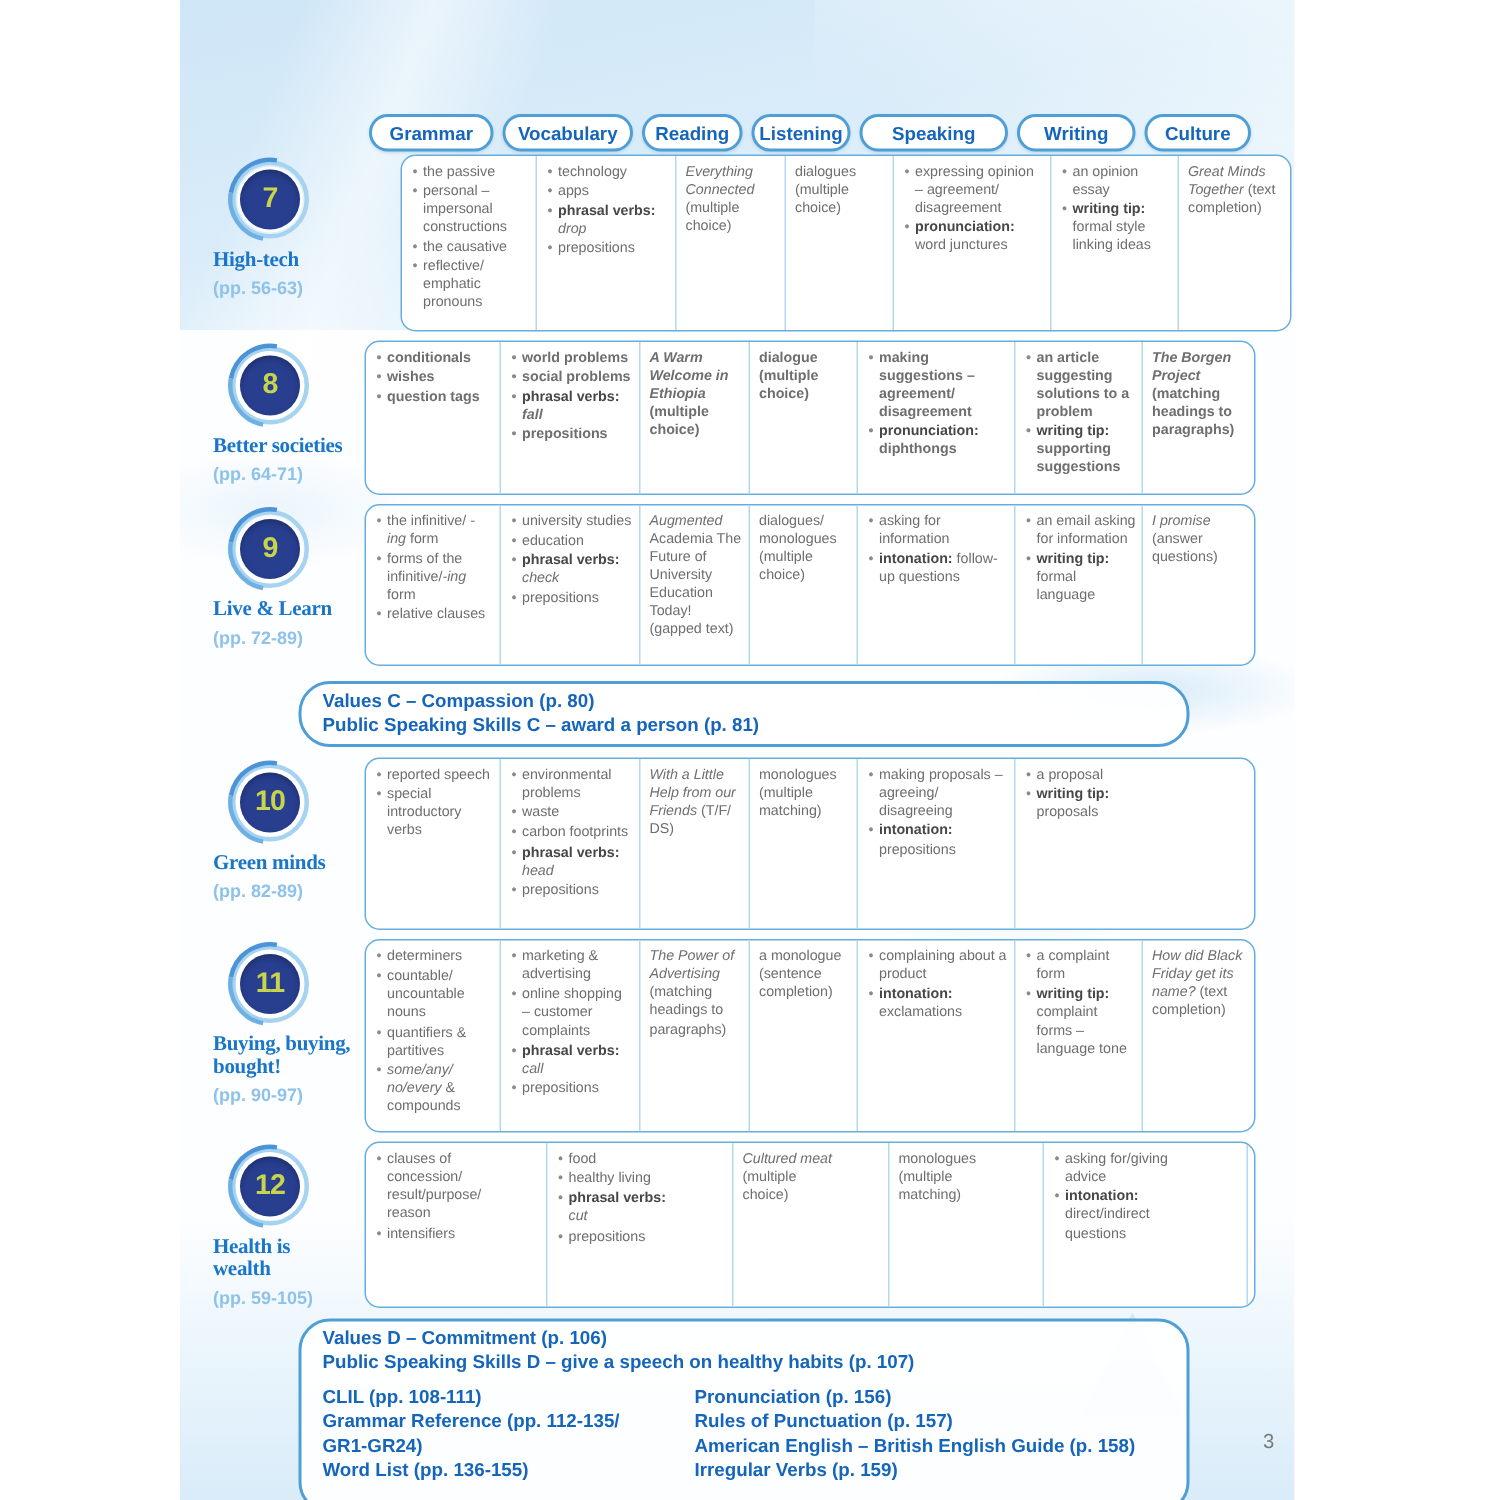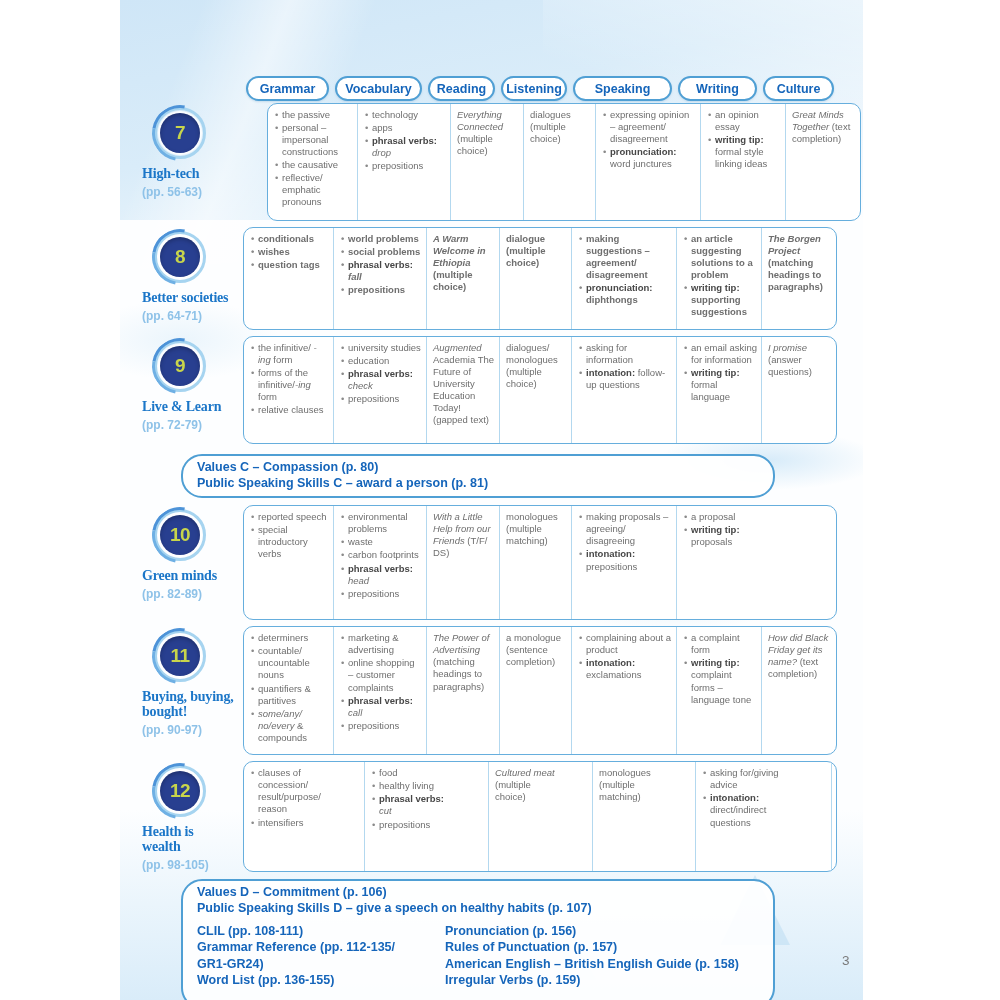--- a/index.html
+++ b/index.html
@@ -58,21 +58,21 @@
                   border:3px solid transparent; border-top-color:#4d93d8; border-left-color:#6fb0e4;
                   transform:rotate(-35deg); }
   .badge .core { position:absolute; inset:6px; border-radius:50%; background:#283f90;
                  box-shadow:0 0 0 2px rgba(255,255,255,0.85), inset 0 2px 4px rgba(0,0,0,0.25);
                  display:flex; align-items:center; justify-content:center; }
   .badge .num { color:#c8d54b; font-weight:bold; font-size:19px; letter-spacing:-0.5px; }
   .unit-title { margin-top:8px; width:92px; color:#1b76c8; font-weight:bold; font-size:14px; line-height:1.06; letter-spacing:-0.2px;font-family:Liberation Serif, serif; }
   .unit-pages { margin-top:3px; color:#8ec2e8; font-weight:bold; font-size:12px; }
 
   
-  .values-box { margin-left:61px; width:594px; background:rgba(255,255,255,0.92); border:2px solid #4f9fd4;
+  .values-box { margin-left:79px; width:594px; background:rgba(255,255,255,0.92); border:2px solid #4f9fd4;
                 border-radius:21px; padding:4px 14px 5px 14px; color:#1565ba; font-weight:bold; font-size:12.5px;
                 line-height:1.25; }
   #values-c { margin-top:10px; }
   #values-d { margin-top:7px; padding-bottom:19px; }
   .end-matter { display:flex; margin-top:7px; }
   .end-col { font-weight:bold; color:#1565ba; font-size:12.5px; line-height:1.3; }
   .end-col.left { width:248px; flex:none; }
   .page-num { position:absolute; left:722px; top:953px; color:#7a7a7a; font-size:13.5px; }
 </style>
 </head>
@@ -207,21 +207,21 @@
           <div class="unit-row">
             <div class="rail">
               <div class="badge">
                 <div class="ring"></div>
                 <div class="ring2"></div>
                 <div class="core">
                   <span class="num">9</span>
                 </div>
               </div>
               <div class="unit-title">Live &amp; Learn</div>
-              <div class="unit-pages">(pp. 72-79)</div>
+              <div class="unit-pages">(pp. 72-89)</div>
             </div>
             <div class="row-table">
               <div class="cell">
                 <ul>
                   <li>the infinitive/ <i>-ing</i> form</li>
                   <li>forms of the infinitive/<i>-ing</i> form</li>
                   <li>relative clauses</li>
                 </ul>
               </div>
               <div class="cell">
@@ -366,21 +366,21 @@
           <div class="unit-row">
             <div class="rail">
               <div class="badge">
                 <div class="ring"></div>
                 <div class="ring2"></div>
                 <div class="core">
                   <span class="num">12</span>
                 </div>
               </div>
               <div class="unit-title">Health is wealth</div>
-              <div class="unit-pages">(pp. 98-105)</div>
+              <div class="unit-pages">(pp. 59-105)</div>
             </div>
             <div class="row-table">
               <div class="cell">
                 <ul>
                   <li>clauses of concession/ result/purpose/ reason</li>
                   <li>intensifiers</li>
                 </ul>
               </div>
               <div class="cell">
                 <ul>

